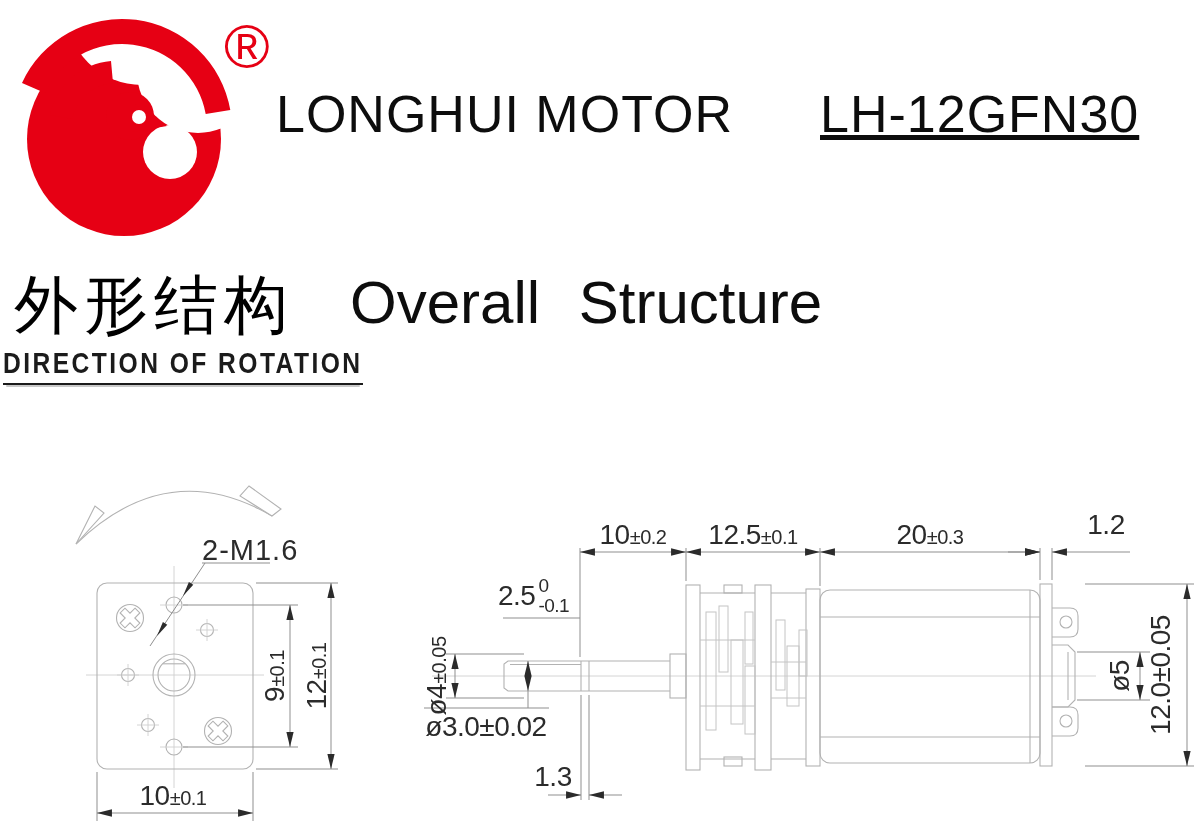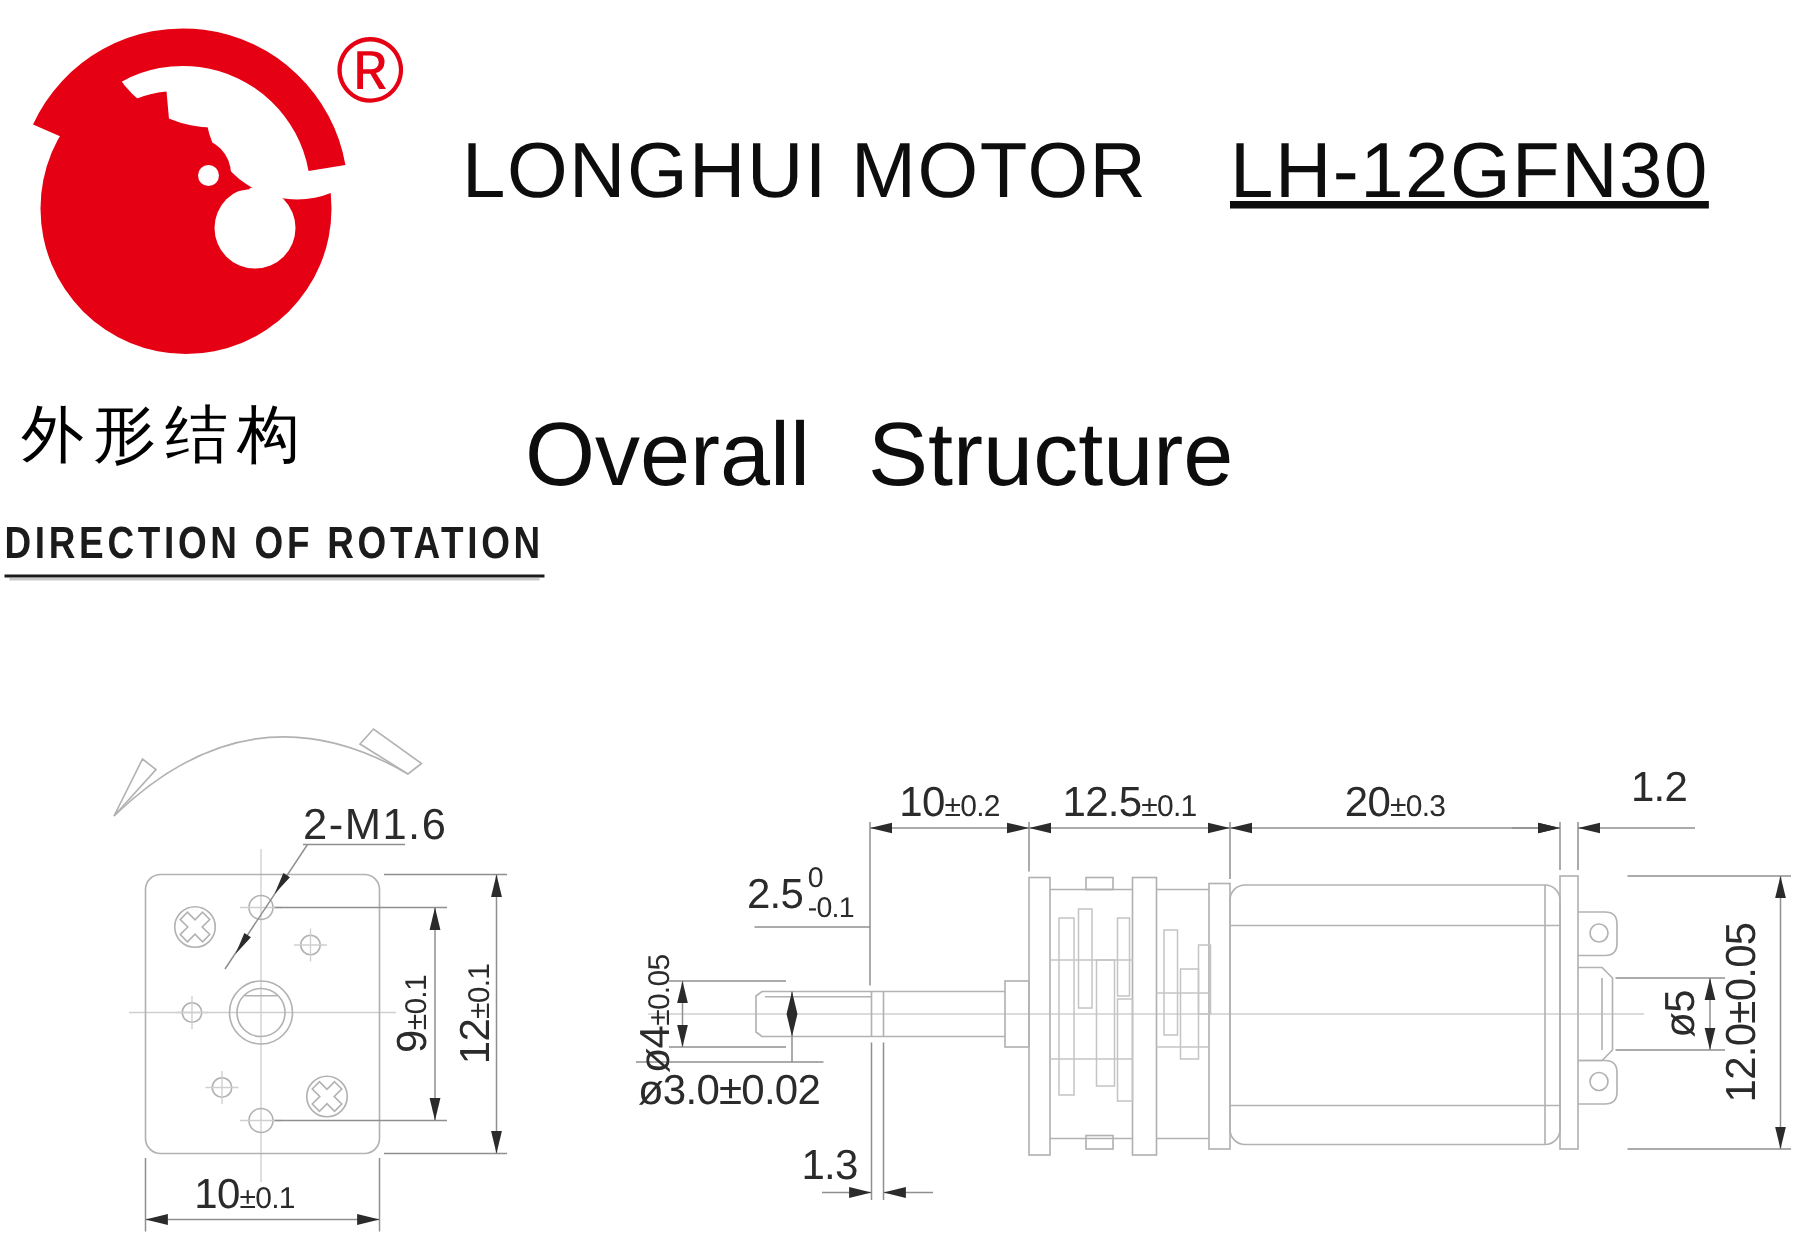--- a/index.html
+++ b/index.html
@@ -1,21 +1,21 @@
 <!DOCTYPE html>
 <html><head>
 <meta charset="utf-8">
 <style>
   html,body{margin:0;padding:0;background:#ffffff;}
   .page{position:relative;width:1200px;height:832px;background:#fff;overflow:hidden;
         font-family:"Liberation Sans",sans-serif;}
   .abs{position:absolute;}
-  .brand{left:276px;top:84px;font-size:52px;color:#0d0d0d;letter-spacing:1px;white-space:nowrap;margin-left:32px;}
+  .brand{left:276px;top:84px;font-size:52px;color:#0d0d0d;letter-spacing:1px;white-space:nowrap;}
   .model{left:820px;top:84px;font-size:52px;color:#0d0d0d;letter-spacing:1px;white-space:nowrap;text-decoration:underline;}
-  .title-cn{left:14px;top:262px;font-size:42px;color:#000;
+  .title-cn{left:14px;top:262px;font-size:64px;color:#000;
             font-family:Liberation Sans, sans-serif;letter-spacing:6px;white-space:nowrap;}
   .title-en{left:308px;top:268px;font-size:60px;color:#0d0d0d;word-spacing:22px;white-space:nowrap;margin-left:42px;}
   .subtitle{left:3px;top:346px;font-size:30px;font-weight:bold;color:#1b1b1b;letter-spacing:3px;
             transform:scaleX(0.82);transform-origin:left top;white-space:nowrap;
             border-bottom:2px solid #1b1b1b;padding-bottom:3px;box-shadow:0 6px 0 -4px #c9c9c9;}
   svg.drawing{position:absolute;left:0;top:370px;width:1200px;height:462px;}
   .dim{position:absolute;color:#2b2b2b;font-size:28px;letter-spacing:-0.5px;white-space:nowrap;
        font-family:"Liberation Sans","DejaVu Sans",sans-serif;line-height:1;}
   .dim .tol{font-size:20px;}
   .dim.ctr{transform:translate(-50%,-50%);}
@@ -210,21 +210,21 @@
   </svg>
 
   <div class="abs dim callout" style="left:202px;top:536px">2-M1.6</div>
 
   <div class="abs dim rot" style="left:275px;top:676px">
     <span>9</span><span class="tol">±0.1</span>
   </div>
   <div class="abs dim rot" style="left:317px;top:676px">
     <span>12</span><span class="tol">±0.1</span>
   </div>
-  <div class="abs dim ctr" style="left:163px;top:796px">
+  <div class="abs dim ctr" style="left:173px;top:796px">
     <span>10</span><span class="tol">±0.1</span>
   </div>
 
   <div class="abs dim ctr" style="left:633px;top:535px">
     <span>10</span><span class="tol">±0.2</span>
   </div>
   <div class="abs dim ctr" style="left:753px;top:535px">
     <span>12.5</span><span class="tol">±0.1</span>
   </div>
   <div class="abs dim ctr" style="left:930px;top:535px">

